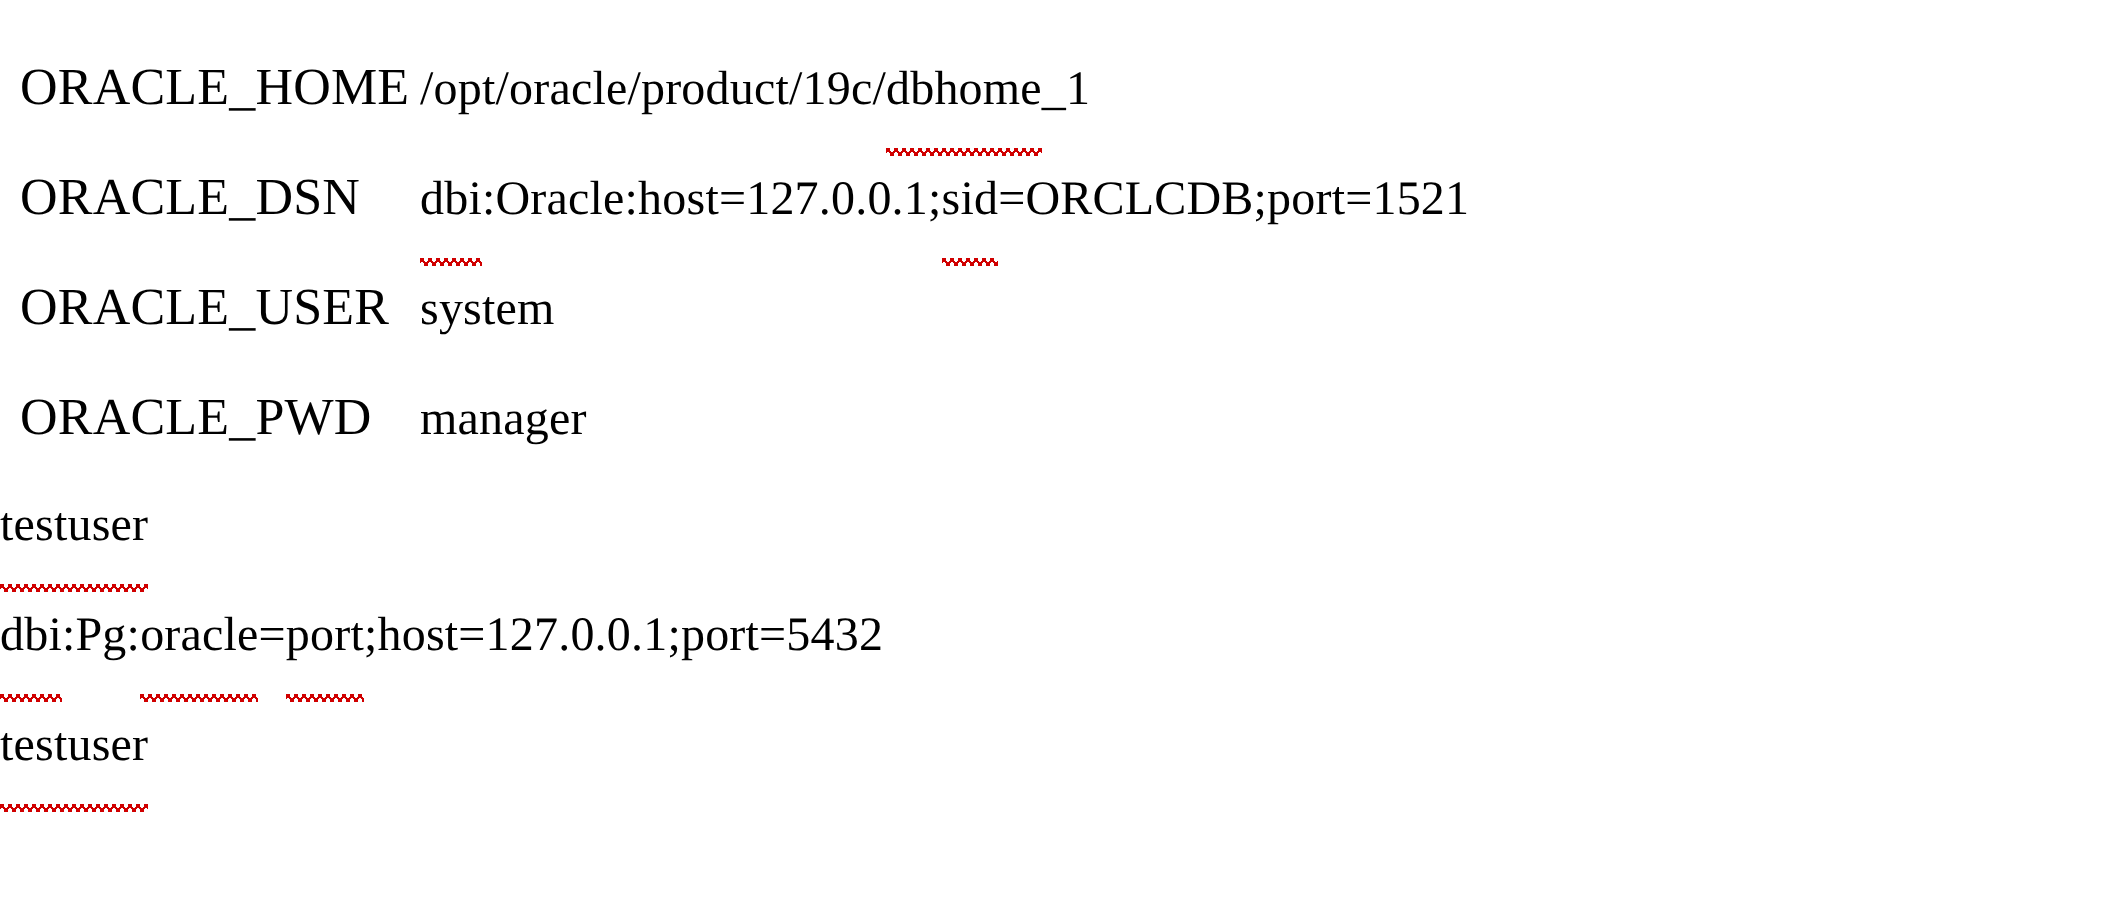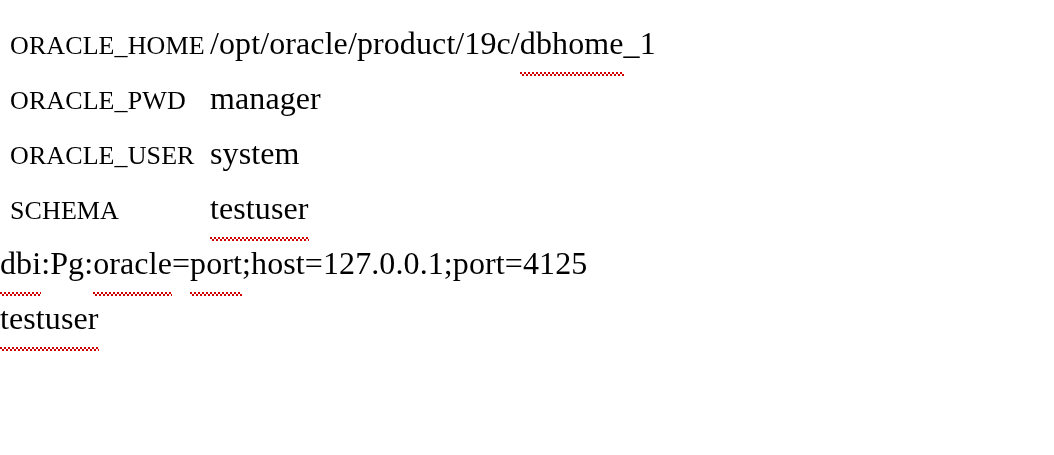--- a/index.html
+++ b/index.html
@@ -40,21 +40,21 @@
     width: 210px;
     padding-left: 10px;
     box-sizing: border-box;
     font-size: 26px;
     letter-spacing: 0.1px;
     color: #000000;
   }
 
   .env-value {
     flex: 0 0 auto;
-    font-size: 32px;
+    font-size: 24px;
     letter-spacing: 0.1px;
     color: #000000;
   }
 
   
   .sp {
     position: relative;
     display: inline-block;
   }
   .sp::after {
@@ -76,31 +76,34 @@
 </head>
 <body>
 
 <div id="doc">
   <div class="env-list">
       <div class="env-row">
         <div class="env-key">ORACLE_HOME</div>
         <div class="env-value"><span>/opt/oracle/product/19c/</span><span class="sp">dbhome</span><span>_1</span></div>
       </div>
       <div class="env-row">
-        <div class="env-key">ORACLE_PWD</div>
-        <div class="env-value"><span>manager</span></div>
+        <div class="env-key">ORACLE_DSN</div>
+        <div class="env-value"><span class="sp">dbi</span><span>:Oracle:host=127.0.0.1;</span><span class="sp">sid</span><span>=ORCLCDB;port=1521</span></div>
       </div>
       <div class="env-row">
         <div class="env-key">ORACLE_USER</div>
         <div class="env-value"><span>system</span></div>
       </div>
       <div class="env-row">
-        <div class="env-key">SCHEMA</div>
+        <div class="env-key">ORACLE_PWD</div>
+        <div class="env-value"><span>manager</span></div>
+      </div>
+      <div class="env-row">
         <div class="env-value"><span class="sp">testuser</span></div>
       </div>
       <div class="env-row">
-        <div class="env-value"><span class="sp">dbi</span><span>:Pg:</span><span class="sp">oracle</span><span>=</span><span class="sp">port</span><span>;host=127.0.0.1;port=4125</span></div>
+        <div class="env-value"><span class="sp">dbi</span><span>:Pg:</span><span class="sp">oracle</span><span>=</span><span class="sp">port</span><span>;host=127.0.0.1;port=5432</span></div>
       </div>
       <div class="env-row">
         <div class="env-value"><span class="sp">testuser</span></div>
       </div>
     </div>
 </div>
 
 </body></html>

